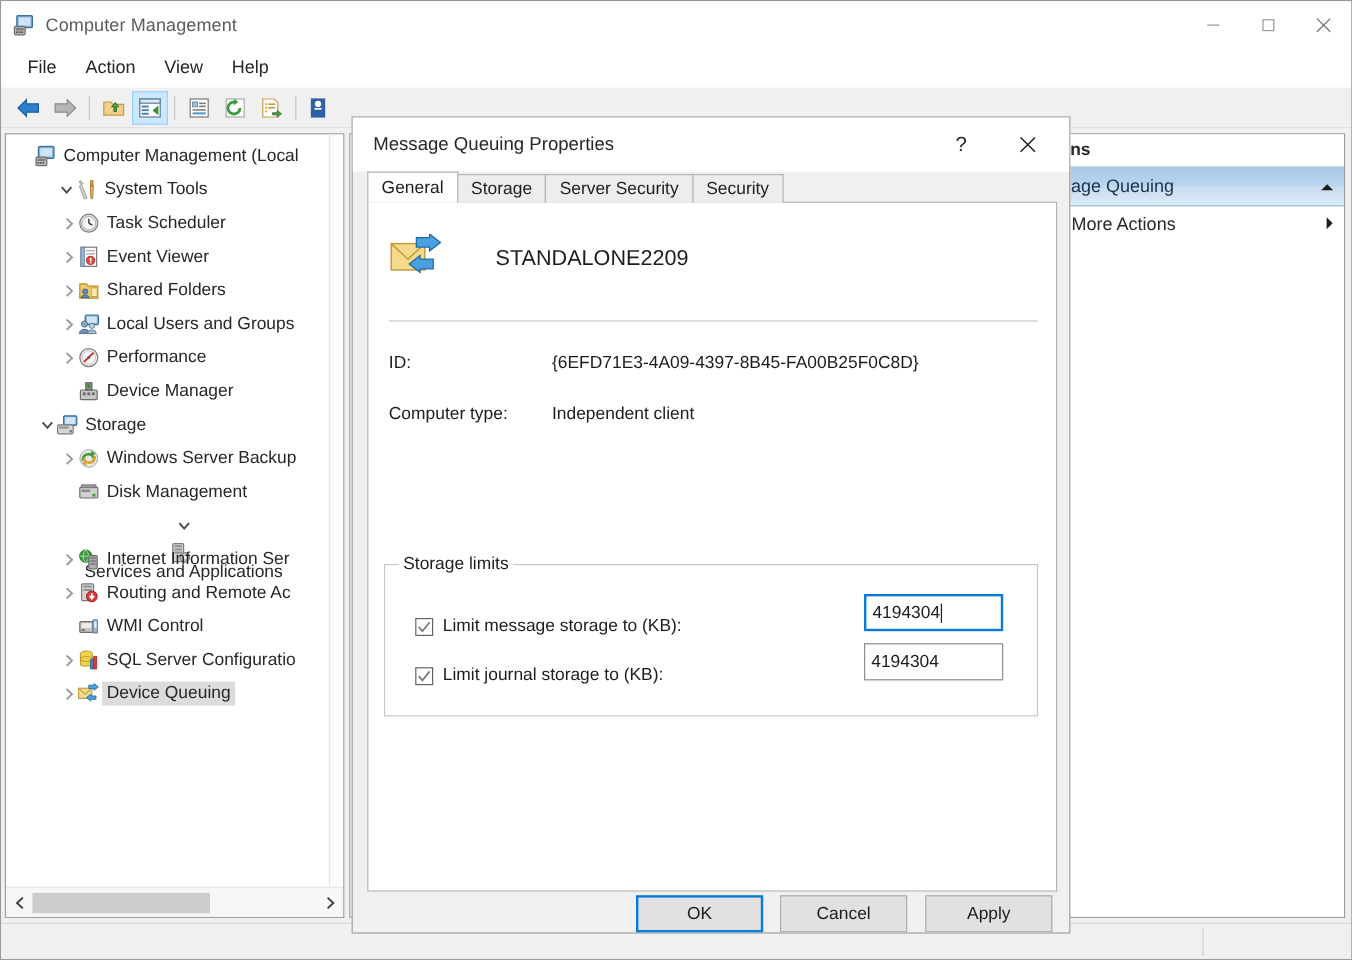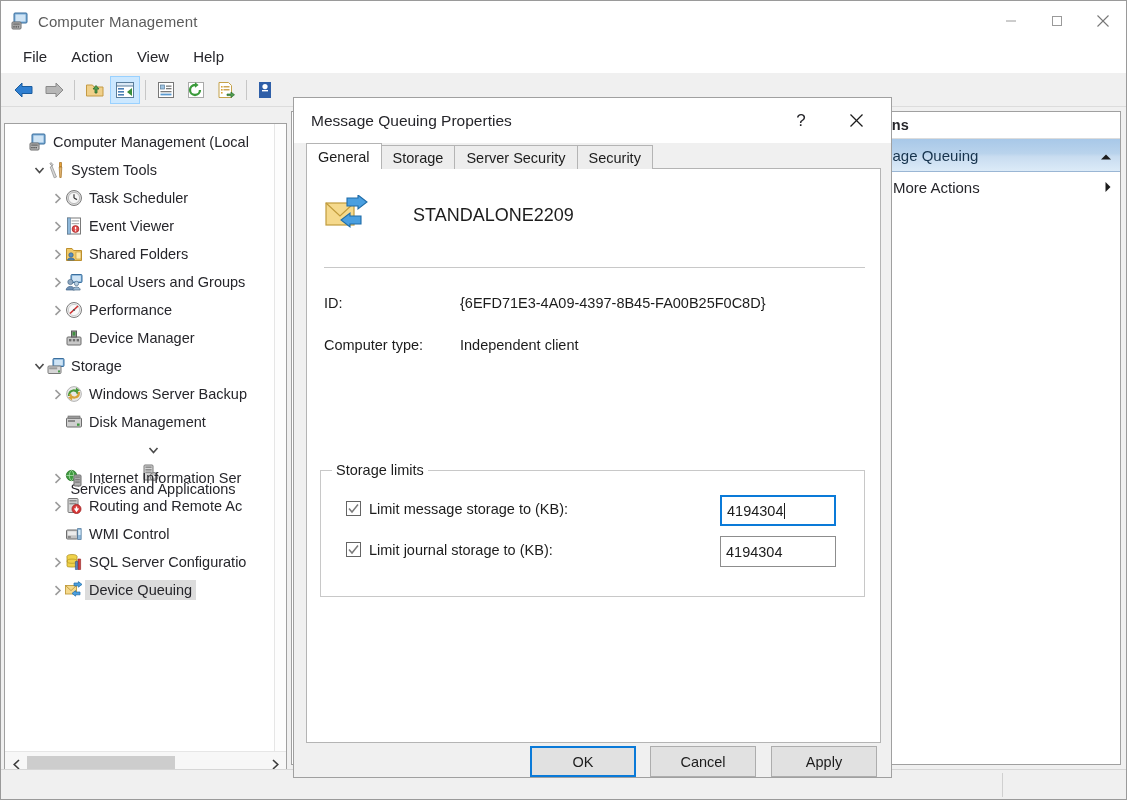--- a/index.html
+++ b/index.html
@@ -59,21 +59,21 @@
   .tb-btn { width: 30px; height: 28px; display:flex; align-items:center; justify-content:center; position: relative;}
   .tb-btn.active { background:#cce8ff; border:1px solid #99d1ff; box-sizing:border-box;}
   .tb-sep { width:1px; height:20px; background:#c6c6c6; margin:0 5px; }
 
   
   .console {
     position: absolute; left: 0; top: 106px; width: 1125px; height: 663px;
     background: #f0f0f0;
   }
   .tree-pane {
-    position: absolute; left: 3px; top: 16px; width: 283px; height: 654px;
+    position: absolute; left: 3px; top: 4px; width: 283px; height: 654px;
     background: #ffffff; border: 1px solid #a0a0a0; box-sizing: border-box;
     overflow: hidden;
   }
   .tree-scroll-area { position:absolute; left:0; top:0; right:11px; bottom:25px; overflow:hidden; }
   .tree {
     padding-top: 4px;
     font-size: 14.5px; color: #26262b;
   }
   .trow {
     height: 28px; display:flex; align-items:center; white-space:nowrap;
@@ -182,21 +182,21 @@
   .fl-value { position:absolute; }
 
   .group {
     position:absolute; left:13px; top:301px; width:545px; height:127px;
     border:1px solid #c8c8c8; box-sizing:border-box;
   }
   .group-title {
     position:absolute; left:11px; top:-9px; background:#ffffff; padding:0 4px;
     font-size:14.5px; color:#1c1c1c;
   }
-  .chk-row { position:absolute; display:flex; align-items:flex-start; }
+  .chk-row { position:absolute; display:flex; align-items:flex-end;margin-top:13px; }
   .chk {
     width:15px; height:15px; border:1px solid #646464; background:#ffffff;
     box-sizing:border-box; position:relative; flex:none; margin-right:8px;
   }
   .chk svg { position:absolute; left:1px; top:1px; }
   .chk-label { font-size:14.5px; color:#1c1c1c; }
 
   .txtfield {
     position:absolute; width:116px; height:31px; background:#ffffff;
     border:1px solid #8d8d8d; box-sizing:border-box;
@@ -337,21 +337,21 @@
                   <rect x="3" y="1" width="13" height="10" rx="1" fill="#7badd6" stroke="#3b6f9e"></rect>
                   <rect x="4.5" y="2.5" width="10" height="7" fill="#cfe4f5"></rect>
                   <rect x="1" y="10" width="9" height="7" rx="1" fill="#bdbdbd" stroke="#6d6d6d"></rect>
                   <rect x="2.2" y="11.2" width="6.6" height="2" fill="#7e7e7e"></rect>
                   <rect x="2.2" y="14" width="1.5" height="1.4" fill="#555"></rect>
                   <rect x="4.3" y="14" width="1.5" height="1.4" fill="#555"></rect>
                   <rect x="6.4" y="14" width="1.5" height="1.4" fill="#555"></rect>
                 </svg></span>
               <span class="tlabel">Computer Management (Local</span>
             </div>
-            <div class="trow" style="padding-left: 26px;">
+            <div class="trow" style="padding-left: 42px;">
               <span class="twist">
                 <svg width="11" height="11" viewBox="0 0 11 11">
                   <path d="M1.5 3 L5.5 7.5 L9.5 3" fill="none" stroke="#4a4a4a" stroke-width="1.6"></path>
                 </svg>
               </span>
               <span class="ticon"><svg width="18" height="18" viewBox="0 0 18 18">
                   <path d="M4 1.5 L6.2 3.8 L5 5 L2.8 2.8 Z" fill="#c9c9c9" stroke="#8a8a8a" stroke-width=".7"></path>
                   <path d="M5 5 L9.5 16 L7.2 16.8 L3.2 6 Z" fill="#d8d8d8" stroke="#8a8a8a" stroke-width=".7"></path>
                   <path d="M12.5 1.5 L14.5 1.5 L14.5 6 L12.5 6 Z" fill="#e8a33a" stroke="#a36f1f" stroke-width=".7"></path>
                   <path d="M12.2 6 L14.8 6 L14.2 16.5 L12.8 16.5 Z" fill="#e0b470" stroke="#a36f1f" stroke-width=".7"></path>

